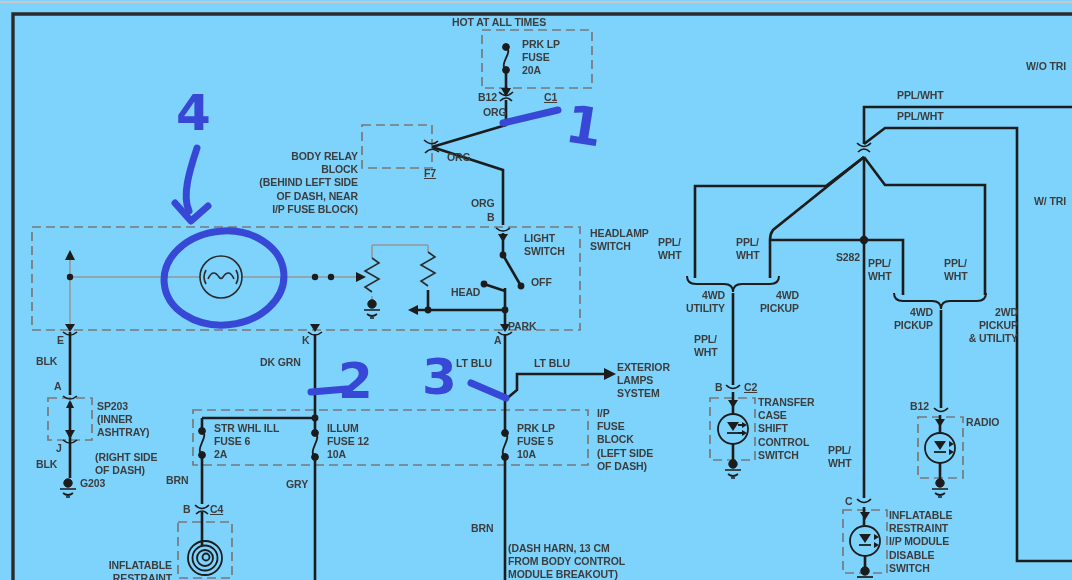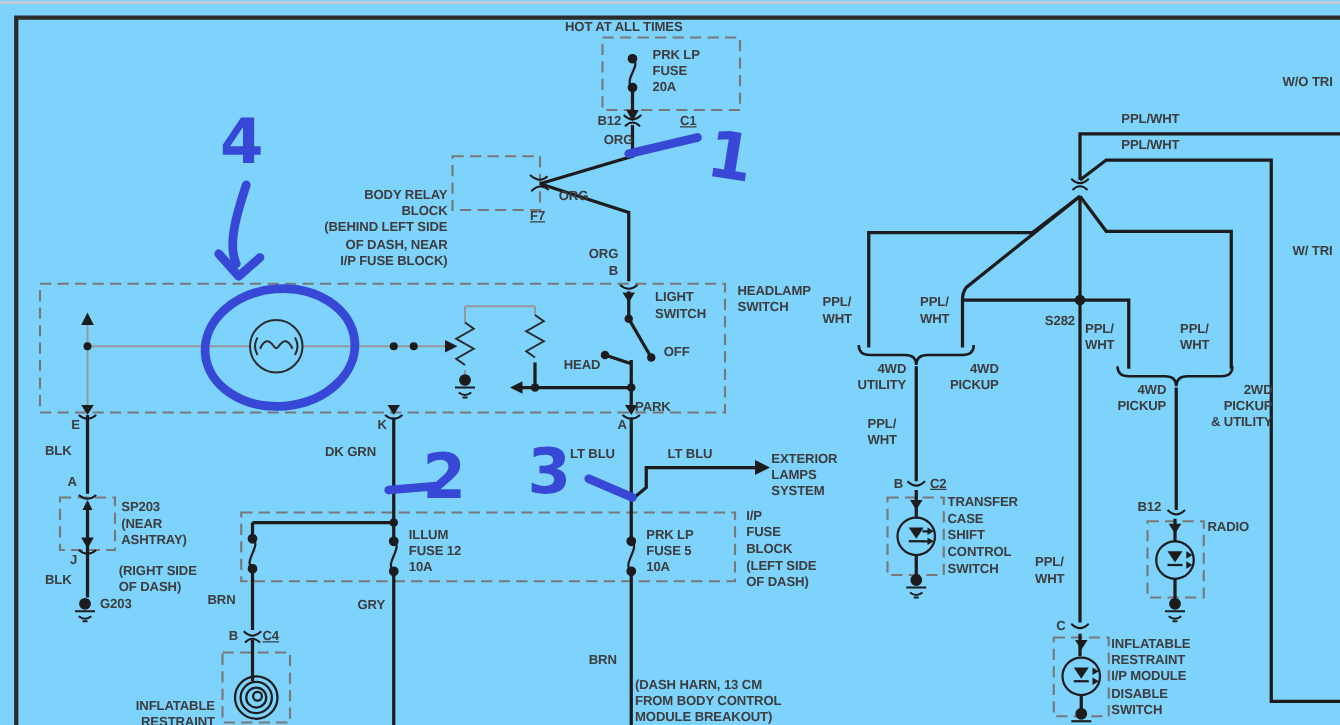--- a/index.html
+++ b/index.html
@@ -232,35 +232,38 @@
 <div class="lbl" style="left:531px;top:276px;">OFF</div>
 <div class="lbl" style="left:451px;top:286px;">HEAD</div>
 <div class="lbl" style="left:508px;top:291px;margin-top:29px;">PARK</div>
 <div class="lbl" style="left:57px;top:334px;">E</div>
 <div class="lbl" style="left:302px;top:334px;">K</div>
 <div class="lbl" style="left:494px;top:334px;">A</div>
 
 <div class="lbl" style="left:36px;top:355px;">BLK</div>
 <div class="lbl" style="left:54px;top:380px;">A</div>
 <div class="lbl" style="left:97px;top:400px;">SP203
-(NEAR
+(INNER
 ASHTRAY)</div>
 <div class="lbl" style="left:56px;top:442px;">J</div>
 <div class="lbl" style="left:36px;top:458px;">BLK</div>
 <div class="lbl" style="left:95px;top:451px;">(RIGHT SIDE
 OF DASH)</div>
 <div class="lbl" style="left:80px;top:477px;">G203</div>
 
 <div class="lbl" style="left:260px;top:356px;">DK GRN</div>
 <div class="lbl" style="left:456px;top:357px;">LT BLU</div>
 <div class="lbl" style="left:534px;top:357px;">LT BLU</div>
 <div class="lbl" style="left:617px;top:361px;">EXTERIOR
 LAMPS
 SYSTEM</div>
 
+<div class="lbl" style="left:214px;top:422px;">STR WHL ILL
+FUSE 6
+2A</div>
 <div class="lbl" style="left:327px;top:422px;">ILLUM
 FUSE 12
 10A</div>
 <div class="lbl" style="left:517px;top:422px;">PRK LP
 FUSE 5
 10A</div>
 <div class="lbl" style="left:597px;top:407px;">I/P
 FUSE
 BLOCK
 (LEFT SIDE

